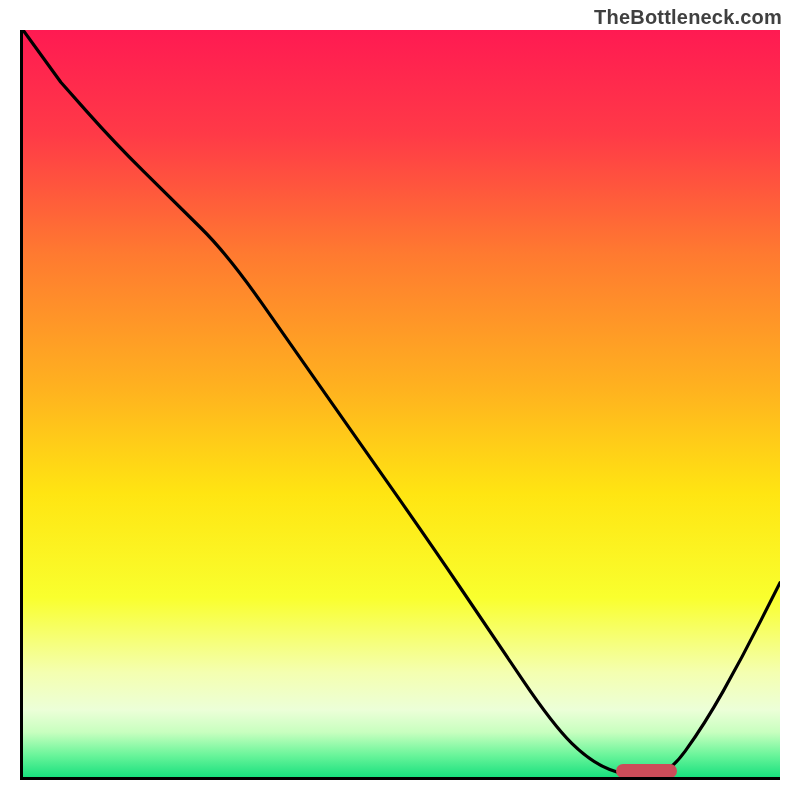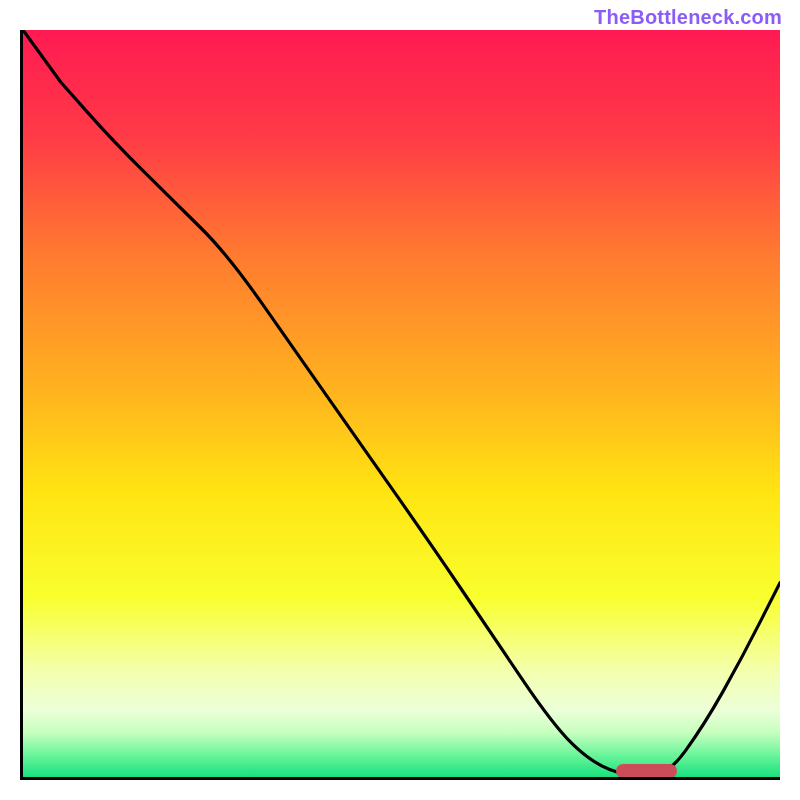--- a/index.html
+++ b/index.html
@@ -10,21 +10,21 @@
     font-family: Arial, Helvetica, sans-serif;
     position: relative;
     overflow: hidden;
   }
   .watermark {
     position: absolute;
     top: 6px;
     right: 18px;
     font-size: 20px;
     font-weight: 700;
-    color: #8b5cf6;
+    color: #404040;
     letter-spacing: 0.2px;
   }
   .plot-area {
     position: absolute;
     top: 30px;
     left: 20px;
     width: 760px;
     height: 750px;
     border: 3.5px solid #000;
     border-top: none;

